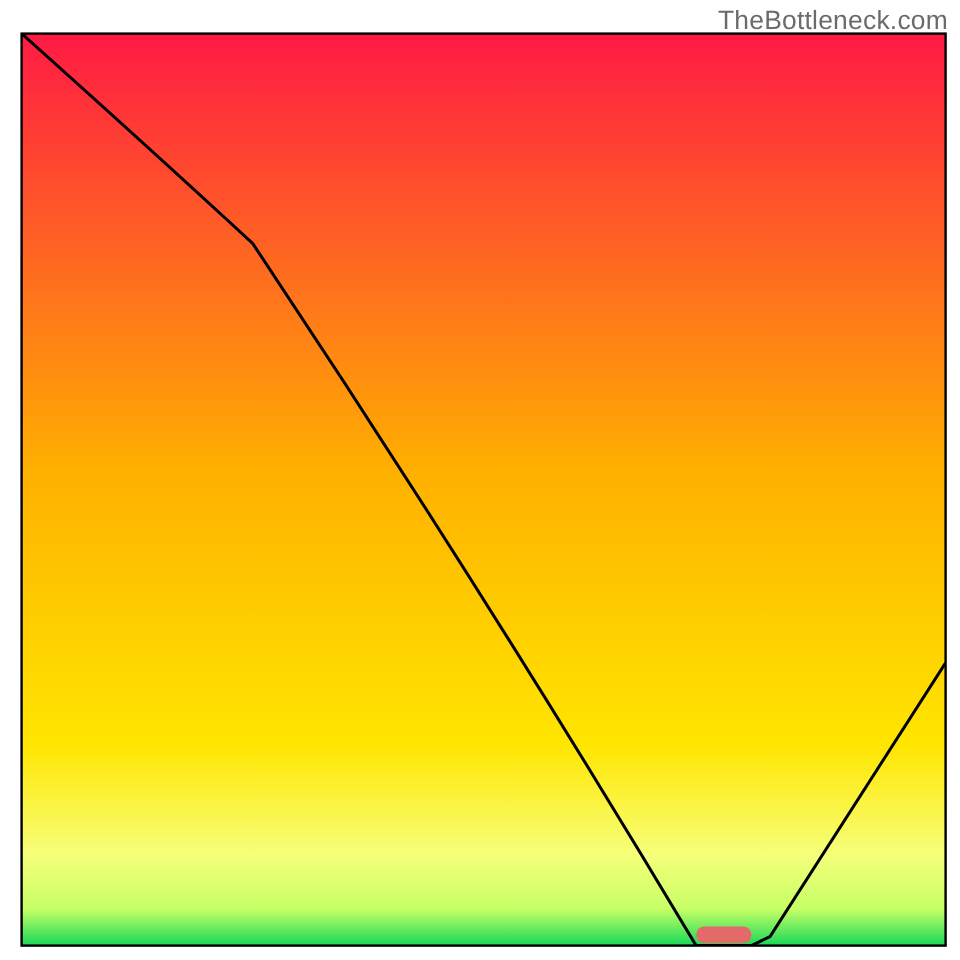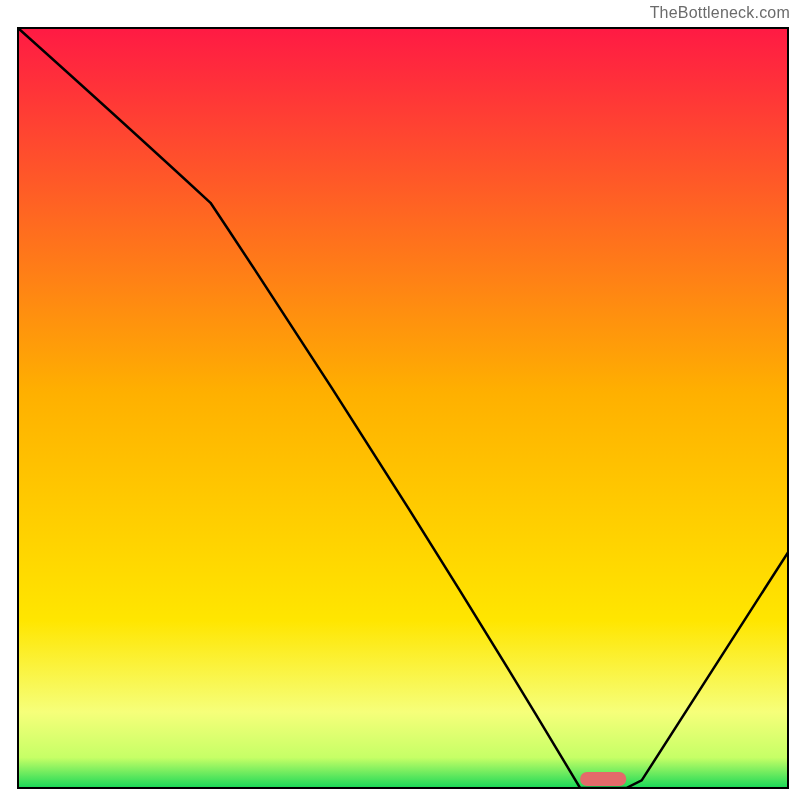--- a/index.html
+++ b/index.html
@@ -12,21 +12,21 @@
   }
   .container {
     position: relative;
     width: 800px;
     height: 800px;
   }
   .watermark {
     position: absolute;
     top: 4px;
     right: 10px;
-    font-size: 16px;
+    font-size: 22px;
     color: #6b6b6b;
     font-weight: 500;
     letter-spacing: 0.2px;
     z-index: 5;
     text-align: right;
   }
   svg.plot {
     position: absolute;
     top: 0;
     left: 0;

